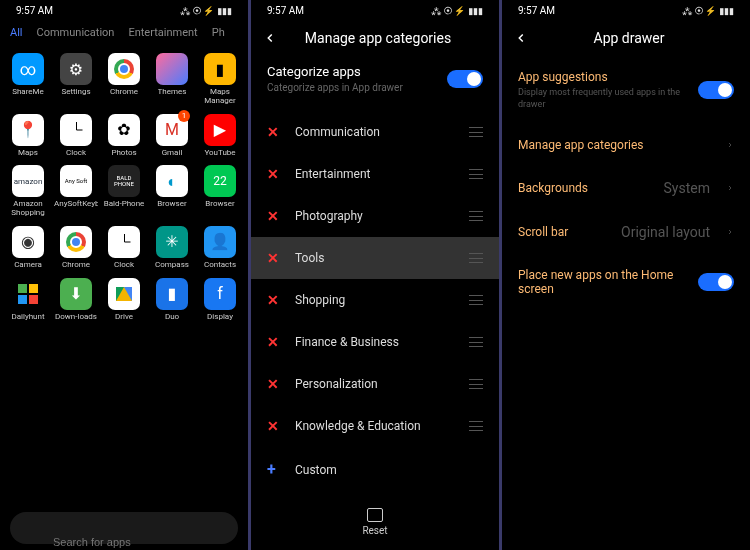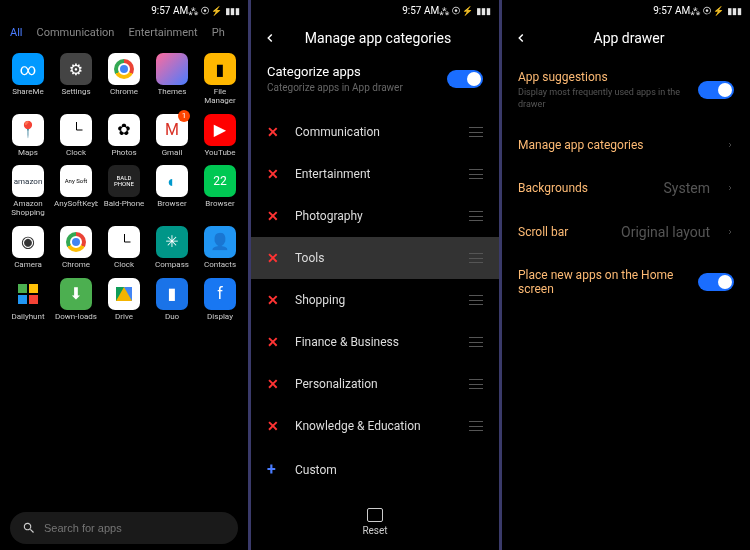--- a/index.html
+++ b/index.html
@@ -16,23 +16,23 @@
     flex: 1;
     background: #000;
     display: flex;
     flex-direction: column;
     position: relative;
     overflow: hidden;
   }
   .status-bar {
     height: 20px;
     display: flex;
-    justify-content: flex-end;
-    align-items: center;
-    padding: 0 8px;
+    justify-content: space-between;
+    align-items: center;
+    padding: 0 16px;
     font-size: 10px;
     color: #fff;
   }
   .status-icons { display: flex; gap: 3px; align-items: center; font-size: 9px; opacity: 0.9; }
 
   
   .tabs {
     display: flex;
     gap: 14px;
     padding: 6px 10px;
@@ -93,20 +93,21 @@
   }
   .search-bar {
     margin: 6px 10px;
     background: #1a1a1a;
     border-radius: 18px;
     height: 30px;
     display: flex;
     align-items: center;
     padding: 16px 12px;
     gap: 8px;
+    flex-direction: column;
   }
   .search-bar input {
     background: transparent;
     border: none;
     color: #999;
     font-size: 11px;
     outline: none;
     flex: 1;
   }
   .search-icon-svg { width: 14px; height: 14px; fill: #ccc; }
@@ -258,21 +259,21 @@
           <div class="chrome-inner"></div>
         </div>
         <div class="app-label">Chrome</div>
       </div>
       <div class="app-item">
         <div class="app-icon ic-themes"></div>
         <div class="app-label">Themes</div>
       </div>
       <div class="app-item">
         <div class="app-icon ic-filemgr">▮</div>
-        <div class="app-label">File Manager</div>
+        <div class="app-label">Maps Manager</div>
       </div>
       <div class="app-item">
         <div class="app-icon ic-maps">📍</div>
         <div class="app-label">Maps</div>
       </div>
       <div class="app-item">
         <div class="app-icon ic-clock">
           <div class="clock-face"></div>
         </div>
         <div class="app-label">Clock</div>

